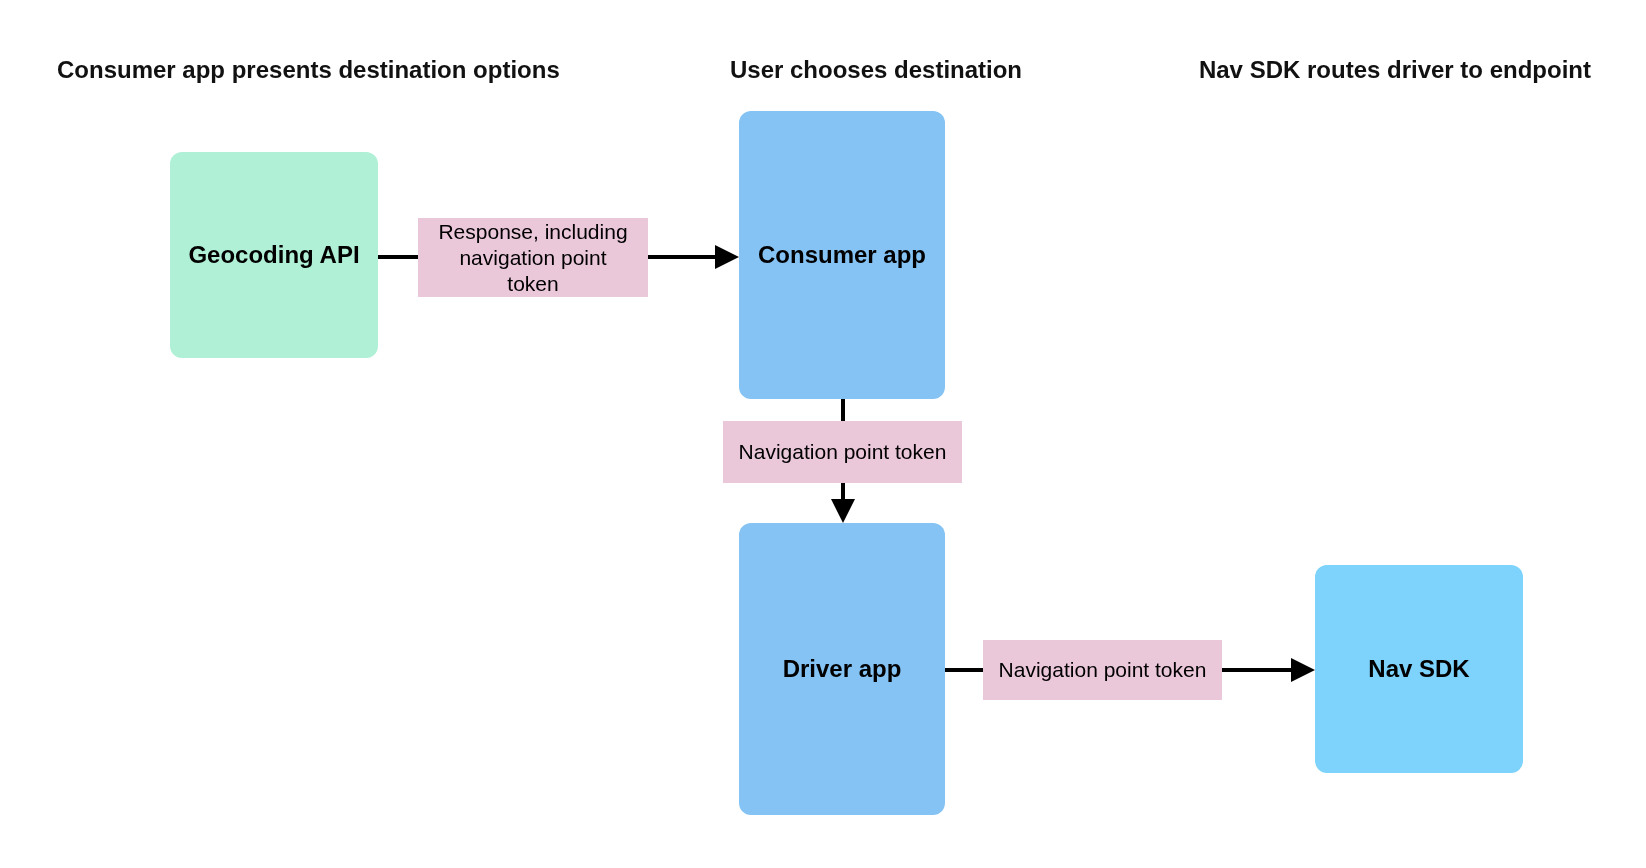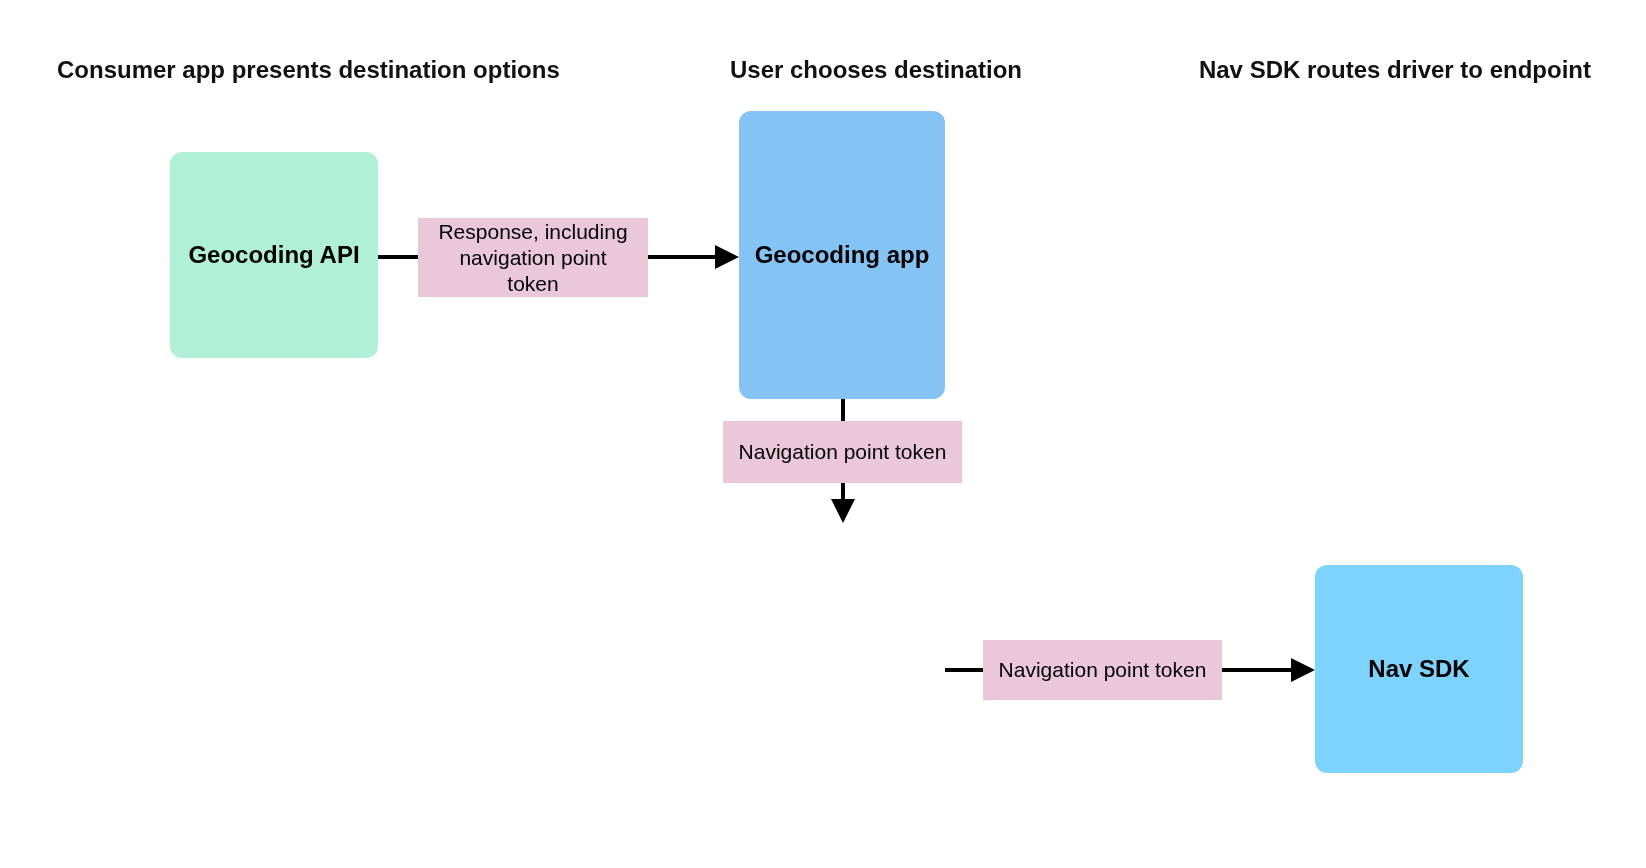--- a/index.html
+++ b/index.html
@@ -106,23 +106,26 @@
   <div class="arrowhead point-down ah-driver"></div>
 
   <div class="edge-line line-driver-navsdk"></div>
   <div class="arrowhead point-right ah-navsdk"></div>
 
   <div class="node node-geocoding" style="background: rgb(175, 240, 215);">
     <span>Geocoding API</span>
   </div>
 
   <div class="node node-consumer" style="background: rgb(132, 195, 243);">
-    <span>Geocoding app</span>
+    <span>Consumer app</span>
   </div>
 
+  <div class="node node-driver" style="background: rgb(132, 195, 243);">
+    <span>Driver app</span>
+  </div>
 
   <div class="node node-navsdk" style="background: #7dd3fc;">
     <span>Nav SDK</span>
   </div>
 
   <div class="edge-label label-response" style="background: rgb(235, 199, 218);">Response, including navigation point token</div>
 
   <div class="edge-label label-token-1" style="background: rgb(235, 199, 218);">Navigation point token</div>
 
   <div class="edge-label label-token-2" style="background: rgb(235, 199, 218);">Navigation point token</div>

